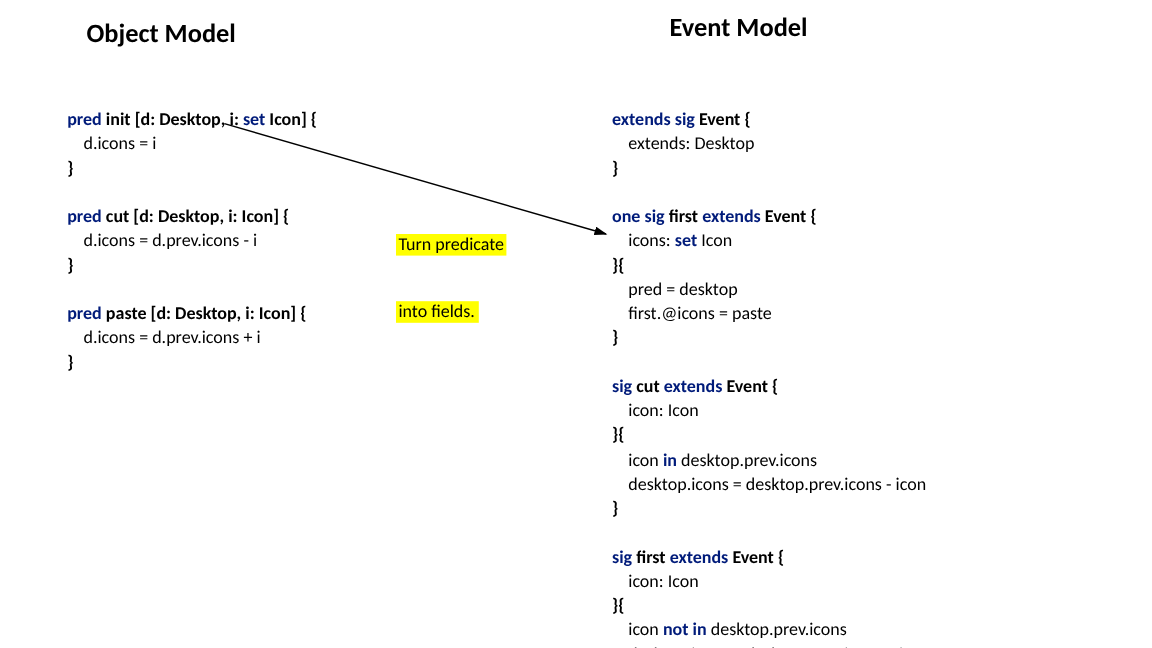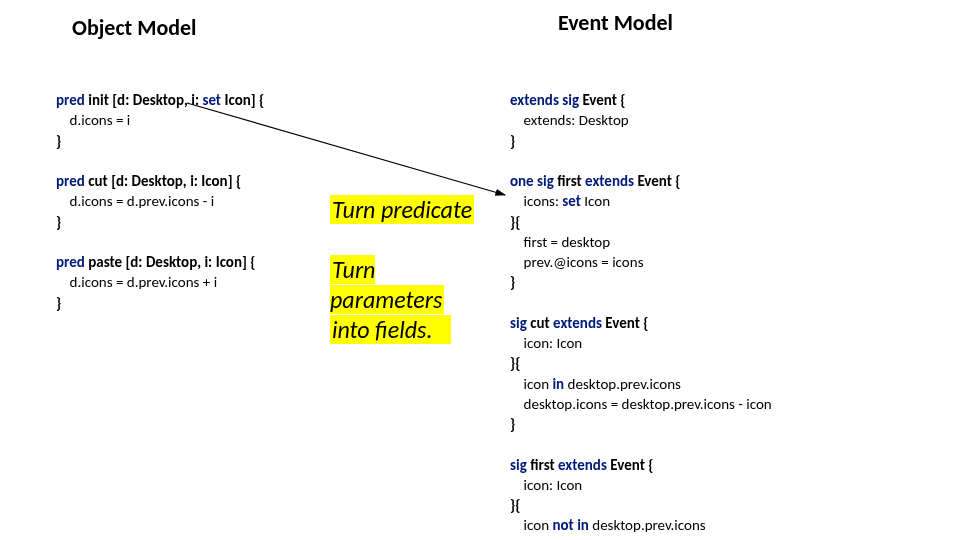--- a/index.html
+++ b/index.html
@@ -38,31 +38,30 @@
   .code-right { left: 510px; top: 90px;  width: 430px; }
   .code .kw    { font-weight: 700; color: #001b7a; }  
   .code .sym   { font-weight: 700; color: #000; }
   .code .txt   { color: #000; }
 
   .callout {
     position: absolute;
     left: 330px;
     top: 195px;
     width: 165px;
-    font-size: 24px;
+    font-size: 15px;
     line-height: 1.25;
     color: #000;
-    font-style: italic;
   }
   .callout .hl {
     background: #ffff00;
     padding: 0 2px;
   }
   .callout .hl.end {
-    padding-right: 18px;
+    padding-right: 3px;
   }
 
   svg.arrow {
     position: absolute;
     left: 185px;
     top: 95px;
     width: 330px;
     height: 120px;
     overflow: visible;
     pointer-events: none;
@@ -97,38 +96,38 @@
 <span class="txt">    d.icons = d.prev.icons + i</span>
 <span class="sym">}</span></div>
 
   <div class="code code-right"><span class="kw">extends sig</span><span class="sym"> Event {</span>
 <span class="txt">    extends: Desktop</span>
 <span class="sym">}</span>
 
 <span class="kw">one sig</span><span class="sym"> first </span><span class="kw">extends</span><span class="sym"> Event {</span>
 <span class="txt">    icons: </span><span class="kw">set</span><span class="txt"> Icon</span>
 <span class="sym">}{</span>
-<span class="txt">    first = desktop</span>
-<span class="txt">    prev.@icons = icons</span>
+<span class="txt">    pred = desktop</span>
+<span class="txt">    first.@icons = paste</span>
 <span class="sym">}</span>
 
 <span class="kw">sig</span><span class="sym"> cut </span><span class="kw">extends</span><span class="sym"> Event {</span>
 <span class="txt">    icon: Icon</span>
 <span class="sym">}{</span>
 <span class="txt">    icon </span><span class="kw">in</span><span class="txt"> desktop.prev.icons</span>
 <span class="txt">    desktop.icons = desktop.prev.icons - icon</span>
 <span class="sym">}</span>
 
 <span class="kw">sig</span><span class="sym"> first </span><span class="kw">extends</span><span class="sym"> Event {</span>
 <span class="txt">    icon: Icon</span>
 <span class="sym">}{</span>
 <span class="txt">    icon </span><span class="kw">not in</span><span class="txt"> desktop.prev.icons</span>
 <span class="txt">    desktop.icons = desktop.prev.icons + icon</span>
 </div>
 
   <div class="callout">
     <span class="hl">Turn predicate</span><br>
     <br>
-    <span class="hl">Turn parameters</span><br>
+    <br>
     <span class="hl end">into fields.</span>
   </div>
 
 </div>
 
 </body></html>

